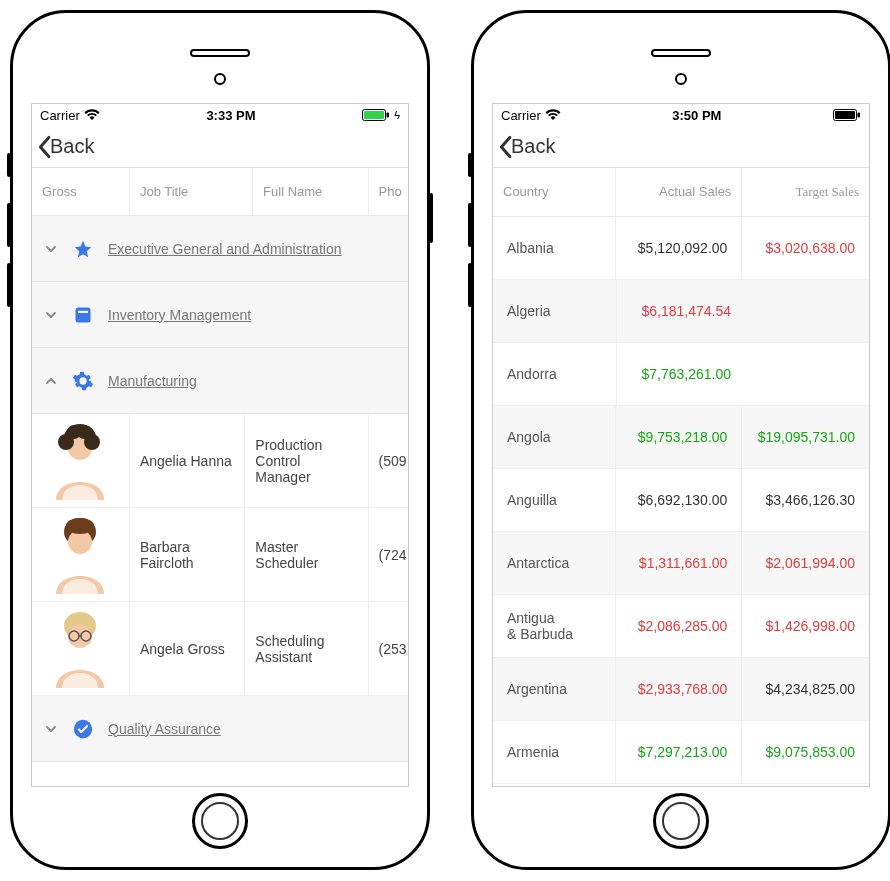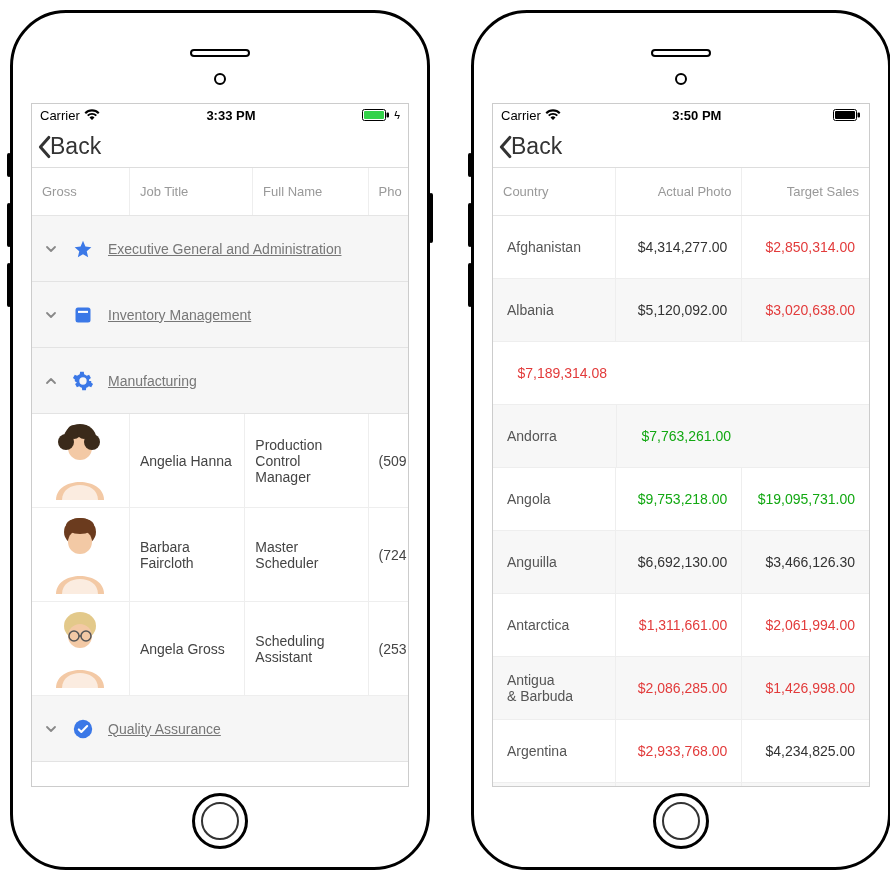--- a/index.html
+++ b/index.html
@@ -69,21 +69,21 @@
   .status-left { display: flex; align-items: center; gap: 4px; font-size: 13px; }
   .status-right { display: flex; align-items: center; gap: 4px; }
   .wifi-icon svg, .battery svg { display: block; }
 
   .nav-bar {
     height: 42px;
     display: flex; align-items: center;
     padding: 0 4px;
     border-bottom: 1px solid #ddd;
   }
-  .back { display: flex; align-items: center; color: #333; font-size: 23px; cursor: pointer; }
+  .back { display: flex; align-items: center; color: #333; font-size: 20px; cursor: pointer; }
   .back svg { margin-right: -2px; }
 
   .grid-header {
     display: flex;
     background: #fff;
     border-bottom: 1px solid #e5e5e5;
     font-size: 13px;
     color: #999;
     flex-shrink: 0;
   }
@@ -152,21 +152,21 @@
   .red   { color: #e23b3b; }
   .black { color: #333; }
 
   .col-photo { width: 100px; }
   .col-name  { width: 118px; }
   .col-job   { width: 126px; }
   .col-phone { width: 40px; }
 
   .gh-country { width: 124px; text-align:left;}
   .gh-actual  { width: 128px; text-align:right;}
-  .gh-target  { width: 128px; text-align:right;}
+  .gh-target  { width: 128px; text-align:right;font-family:Liberation Serif, serif;}
 </style>
 </head>
 <body>
 
 <div class="phones">
 
   <div class="phone">
     <div class="side-btn sb-left-1"></div>
     <div class="side-btn sb-left-2"></div>
     <div class="side-btn sb-left-3"></div>
@@ -362,37 +362,33 @@
         <div class="back">
           <svg width="16" height="24" viewBox="0 0 12 20">
               <path d="M10 2 L3 10 L10 18" stroke="#333" stroke-width="2.5" fill="none" stroke-linecap="round" stroke-linejoin="round"></path>
             </svg>
           <span>Back</span>
         </div>
       </div>
 
       <div class="grid-header">
         <div class="gh-cell gh-country">Country</div>
-        <div class="gh-cell gh-actual">Actual Photo</div>
+        <div class="gh-cell gh-actual">Actual Sales</div>
         <div class="gh-cell gh-target">Target Sales</div>
       </div>
 
       <div class="grid-body" id="right-body">
-          <div class="sales-row">
-            <div class="sr-cell country">Afghanistan</div>
-            <div class="sr-cell num black">$4,314,277.00</div>
-            <div class="sr-cell num red">$2,850,314.00</div>
-          </div>
           <div class="sales-row">
             <div class="sr-cell country">Albania</div>
             <div class="sr-cell num black">$5,120,092.00</div>
             <div class="sr-cell num red">$3,020,638.00</div>
           </div>
           <div class="sales-row">
-            <div class="sr-cell num red">$7,189,314.08</div>
+            <div class="sr-cell country">Algeria</div>
+            <div class="sr-cell num red">$6,181,474.54</div>
           </div>
           <div class="sales-row">
             <div class="sr-cell country">Andorra</div>
             <div class="sr-cell num green">$7,763,261.00</div>
           </div>
           <div class="sales-row">
             <div class="sr-cell country">Angola</div>
             <div class="sr-cell num green">$9,753,218.00</div>
             <div class="sr-cell num green">$19,095,731.00</div>
           </div>

